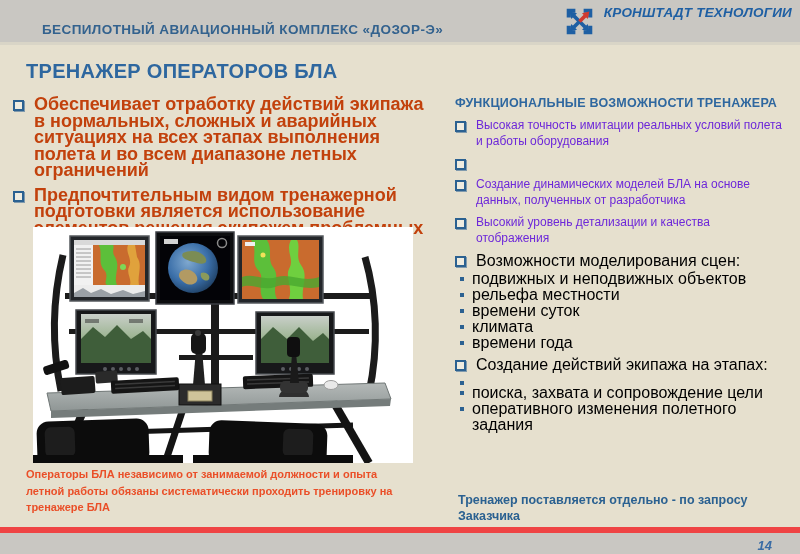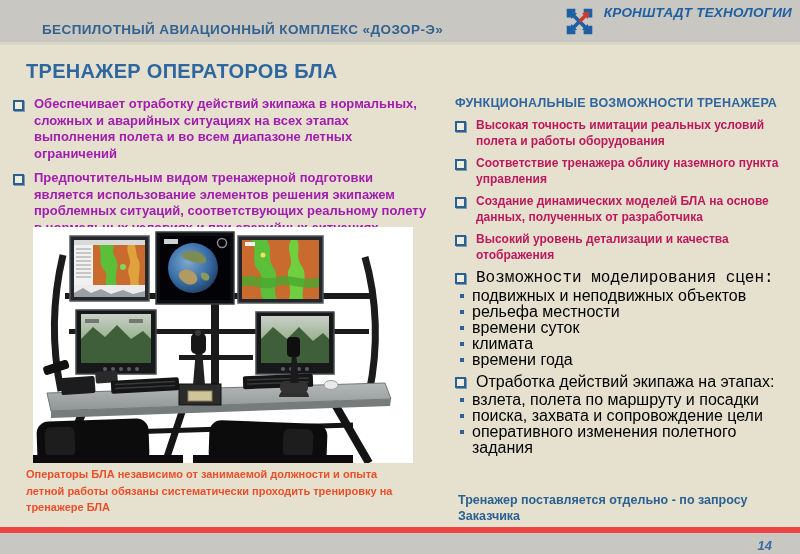--- a/index.html
+++ b/index.html
@@ -43,21 +43,21 @@
   }
   .sub-marker{
     flex:0 0 auto;width:4px;height:4px;margin:6px 8px 0 2px;
     background:#2b6191;
   }
 
   
   .left-col{position:absolute;left:13px;top:96px;width:418px;}
   .left-col .bullet{margin-bottom:8px;}
   .left-col .b-text{
-    font-size:13px;font-weight:bold;line-height:16.5px;color:#a21caf;
+    font-size:18px;font-weight:bold;line-height:16.5px;color:#c2410c;
   }
 
   
   .photo{
     position:absolute;left:33px;top:227px;width:380px;height:236px;
     background:#ffffff;
   }
   .photo svg{display:block;width:380px;height:236px;}
 
   
@@ -67,21 +67,21 @@
   }
 
   
   .right-col{position:absolute;left:455px;top:96px;width:345px;}
   .right-heading{
     font-size:12.5px;font-weight:bold;color:#2e679f;letter-spacing:.2px;
     margin-bottom:7px;
   }
   .feat{margin-bottom:6px;}
   .feat .b-text{
-    font-size:12px;font-weight:bold;line-height:16px;color:#be185d;max-width:310px;
+    font-size:12px;font-weight:normal;line-height:16px;color:#6d28d9;max-width:310px;
   }
   .sub-item{display:flex;align-items:flex-start;margin-left:3px;}
   .sub-item .b-text{line-height:16px;}
 
   .footnote{
     position:absolute;left:458px;top:492px;width:315px;
     font-size:12.5px;font-weight:bold;line-height:16px;color:#2b6191;
   }
 
   
@@ -286,32 +286,31 @@
 
   <div class="right-col">
     <div class="right-heading">ФУНКЦИОНАЛЬНЫЕ ВОЗМОЖНОСТИ ТРЕНАЖЕРА</div>
 
     <div class="bullet feat">
       <span class="sq-marker"></span>
       <span class="b-text">Высокая точность имитации реальных условий полета и работы оборудования</span>
     </div>
     <div class="bullet feat">
       <span class="sq-marker"></span>
-      <span class="b-text">Соответствие тренажера облику наземного пункта управления</span>
     </div>
     <div class="bullet feat">
       <span class="sq-marker"></span>
       <span class="b-text">Создание динамических моделей БЛА на основе данных, полученных от разработчика</span>
     </div>
     <div class="bullet feat">
       <span class="sq-marker"></span>
       <span class="b-text">Высокий уровень детализации и качества отображения</span>
     </div>
 
-    <div class="bullet" style="margin-bottom:1px;font-family:Liberation Mono, monospace;">
+    <div class="bullet" style="margin-bottom:1px;">
       <span class="sq-marker"></span>
       <span class="b-text">Возможности моделирования сцен:</span>
     </div>
     <div>
       <div class="sub-item">
           <span class="sub-marker"></span>
           <span class="b-text">подвижных и неподвижных объектов</span>
         </div>
       <div class="sub-item">
           <span class="sub-marker"></span>
@@ -326,26 +325,25 @@
           <span class="b-text">климата</span>
         </div>
       <div class="sub-item">
           <span class="sub-marker"></span>
           <span class="b-text">времени года</span>
         </div>
     </div>
 
     <div class="bullet" style="margin-top:5px;margin-bottom:1px;">
       <span class="sq-marker"></span>
-      <span class="b-text">Отработка действий экипажа на этапах:</span>
+      <span class="b-text">Создание действий экипажа на этапах:</span>
     </div>
     <div>
       <div class="sub-item">
           <span class="sub-marker"></span>
-          <span class="b-text">взлета, полета по маршруту и посадки</span>
         </div>
       <div class="sub-item">
           <span class="sub-marker"></span>
           <span class="b-text">поиска, захвата и сопровождение цели</span>
         </div>
       <div class="sub-item">
           <span class="sub-marker"></span>
           <span class="b-text">оперативного изменения полетного  задания</span>
         </div>
     </div>

